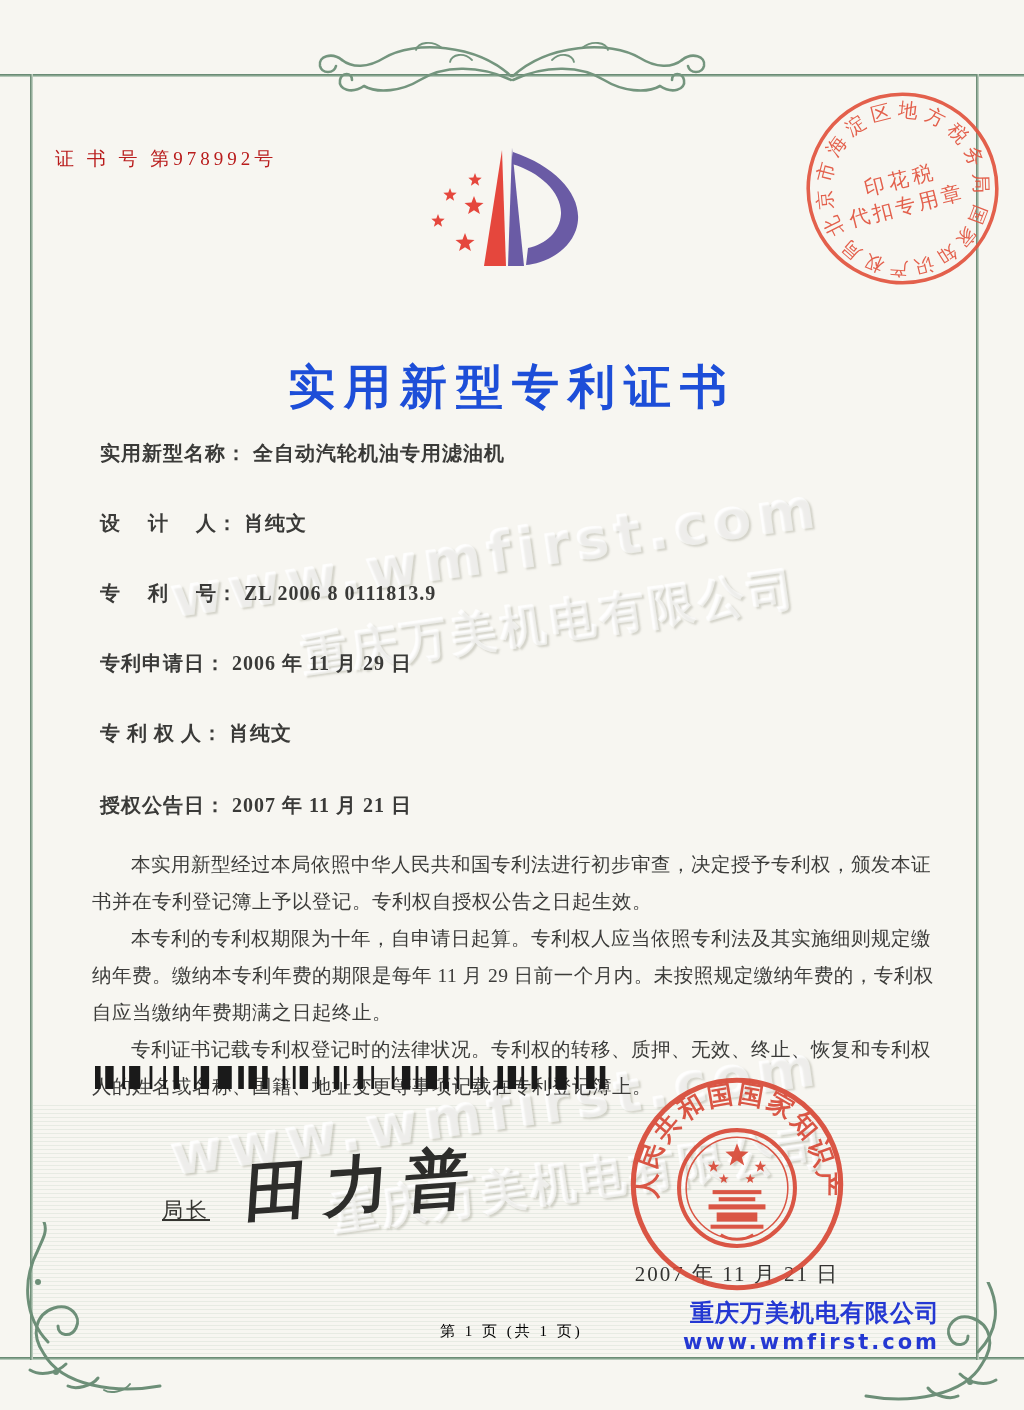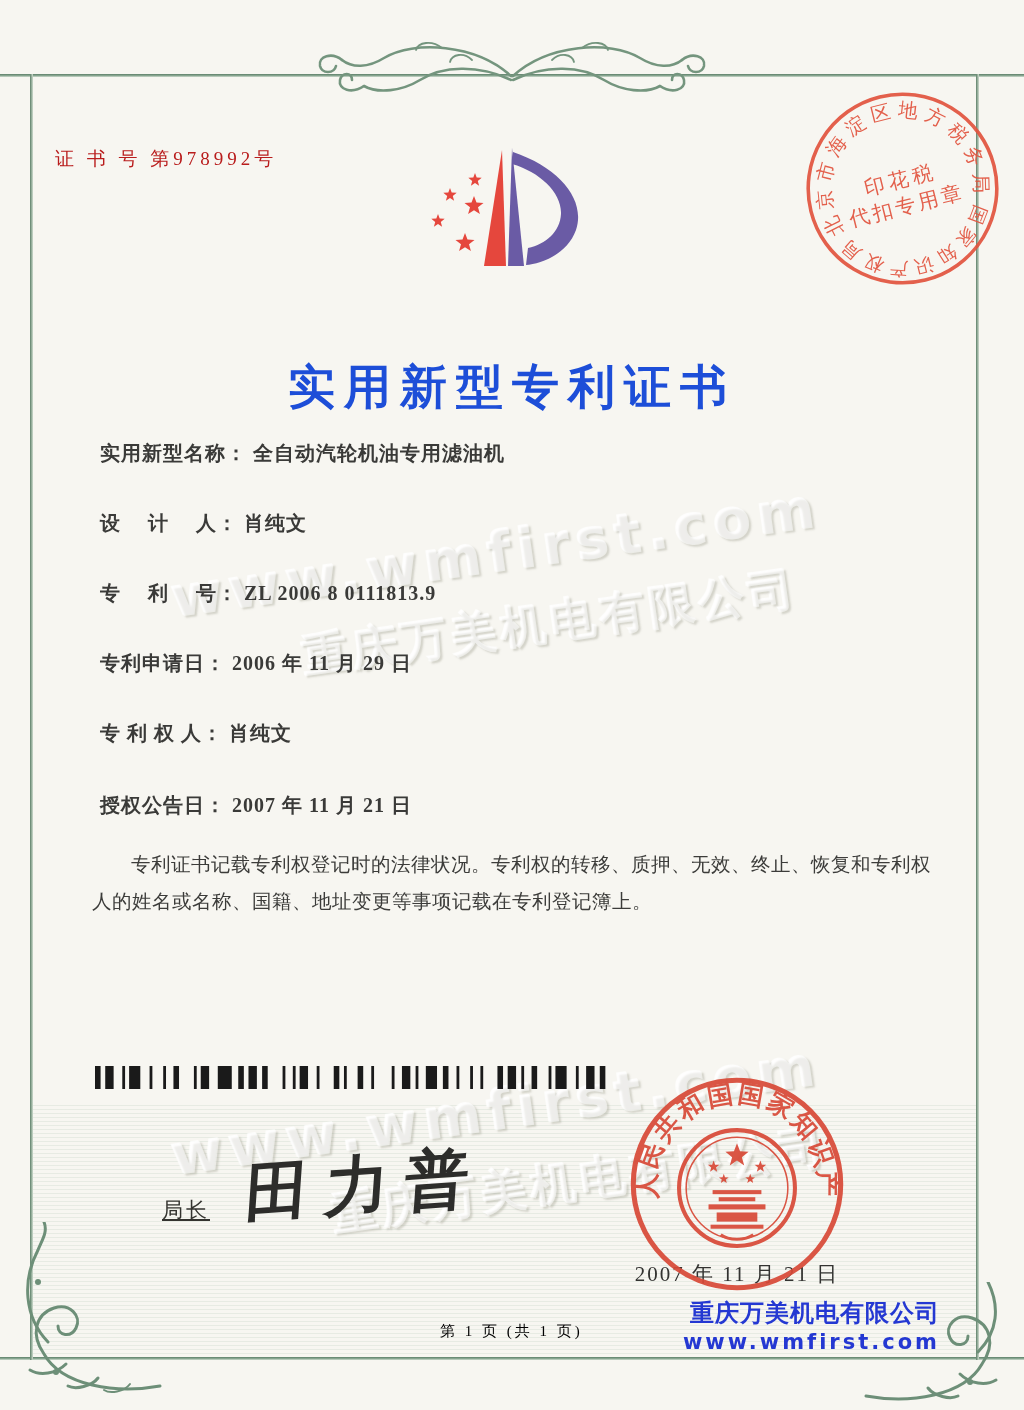--- a/index.html
+++ b/index.html
@@ -148,20 +148,22 @@
   <span>专利申请日：</span><span class="val">2006 年 11 月 29 日</span>
 </div>
 <div class="abs field" style="top:720px">
   <span>专 利 权 人：</span><span class="val">肖纯文</span>
 </div>
 <div class="abs field" style="top:792px">
   <span>授权公告日：</span><span class="val">2007 年 11 月 21 日</span>
 </div>
 
 <div class="abs paras">
+  <p>本实用新型经过本局依照中华人民共和国专利法进行初步审查，决定授予专利权，颁发本证书并在专利登记簿上予以登记。专利权自授权公告之日起生效。</p>
+  <p>本专利的专利权期限为十年，自申请日起算。专利权人应当依照专利法及其实施细则规定缴纳年费。缴纳本专利年费的期限是每年 11 月 29 日前一个月内。未按照规定缴纳年费的，专利权自应当缴纳年费期满之日起终止。</p>
   <p>专利证书记载专利权登记时的法律状况。专利权的转移、质押、无效、终止、恢复和专利权人的姓名或名称、国籍、地址变更等事项记载在专利登记簿上。</p>
 </div>
 
 <svg class="abs barcode" width="515" height="23" viewBox="0 0 515 23">
     <rect x="0.00" y="0" width="5.59" height="23" fill="#1a1a1a"></rect>
     <rect x="10.23" y="0" width="8.39" height="23" fill="#1a1a1a"></rect>
     <rect x="27.28" y="0" width="2.80" height="23" fill="#1a1a1a"></rect>
     <rect x="34.11" y="0" width="11.19" height="23" fill="#1a1a1a"></rect>
     <rect x="54.57" y="0" width="2.80" height="23" fill="#1a1a1a"></rect>
     <rect x="68.21" y="0" width="2.80" height="23" fill="#1a1a1a"></rect>

